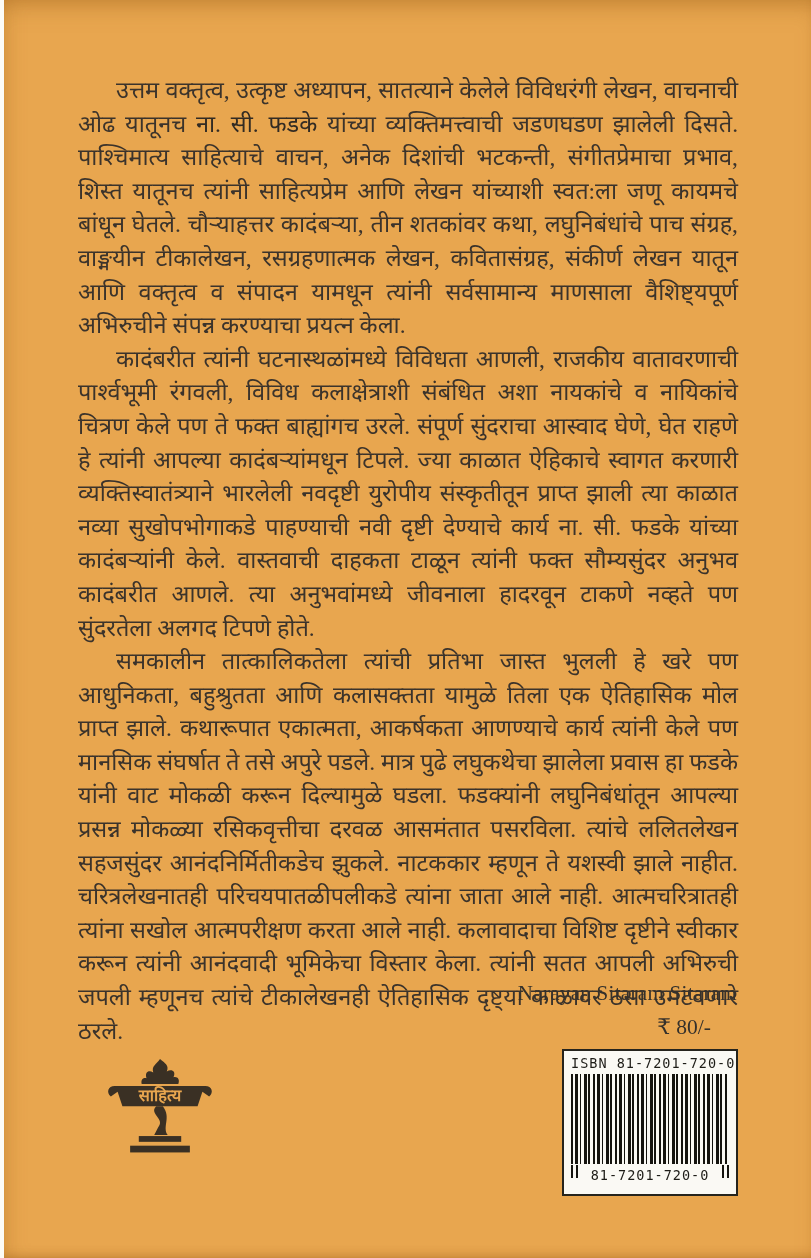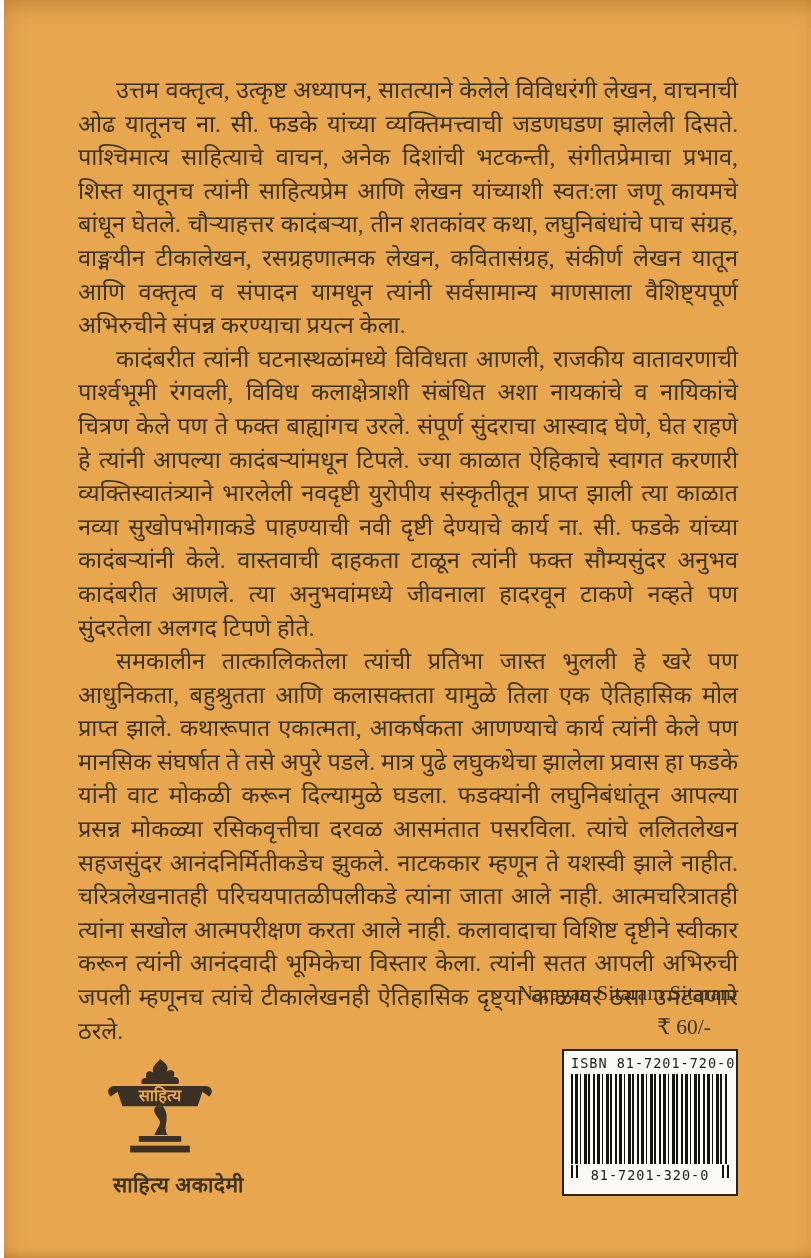--- a/index.html
+++ b/index.html
@@ -91,38 +91,37 @@
 <div class="page-shade"></div>
 
 <div class="blurb">
   <p><span>उत्तम वक्तृत्व, उत्कृष्ट अध्यापन, सातत्याने केलेले विविधरंगी लेखन, वाचनाची ओढ यातूनच </span><span class="bold-name">ना. सी. फडके</span><span> यांच्या व्यक्तिमत्त्वाची जडणघडण झालेली दिसते. पाश्चिमात्य साहित्याचे वाचन, अनेक दिशांची भटकन्ती, संगीतप्रेमाचा प्रभाव, शिस्त यातूनच त्यांनी साहित्यप्रेम आणि लेखन यांच्याशी स्वत:ला जणू कायमचे बांधून घेतले. चौऱ्याहत्तर कादंबऱ्या, तीन शतकांवर कथा, लघुनिबंधांचे पाच संग्रह, वाङ्मयीन टीकालेखन, रसग्रहणात्मक लेखन, कवितासंग्रह, संकीर्ण लेखन यातून आणि वक्तृत्व व संपादन यामधून त्यांनी सर्वसामान्य माणसाला वैशिष्ट्यपूर्ण अभिरुचीने संपन्न करण्याचा प्रयत्न केला.</span></p>
   <p>कादंबरीत त्यांनी घटनास्थळांमध्ये विविधता आणली, राजकीय वातावरणाची पार्श्वभूमी रंगवली, विविध कलाक्षेत्राशी संबंधित अशा नायकांचे व नायिकांचे चित्रण केले पण ते फक्त बाह्यांगच उरले. संपूर्ण सुंदराचा आस्वाद घेणे, घेत राहणे हे त्यांनी आपल्या कादंबऱ्यांमधून टिपले. ज्या काळात ऐहिकाचे स्वागत करणारी व्यक्तिस्वातंत्र्याने भारलेली नवदृष्टी युरोपीय संस्कृतीतून प्राप्त झाली त्या काळात नव्या सुखोपभोगाकडे पाहण्याची नवी दृष्टी देण्याचे कार्य ना. सी. फडके यांच्या कादंबऱ्यांनी केले. वास्तवाची दाहकता टाळून त्यांनी फक्त सौम्यसुंदर अनुभव कादंबरीत आणले. त्या अनुभवांमध्ये जीवनाला हादरवून टाकणे नव्हते पण सुंदरतेला अलगद टिपणे होते.</p>
   <p>समकालीन तात्कालिकतेला त्यांची प्रतिभा जास्त भुलली हे खरे पण आधुनिकता, बहुश्रुतता आणि कलासक्तता यामुळे तिला एक ऐतिहासिक मोल प्राप्त झाले. कथारूपात एकात्मता, आकर्षकता आणण्याचे कार्य त्यांनी केले पण मानसिक संघर्षात ते तसे अपुरे पडले. मात्र पुढे लघुकथेचा झालेला प्रवास हा फडके यांनी वाट मोकळी करून दिल्यामुळे घडला. फडक्यांनी लघुनिबंधांतून आपल्या प्रसन्न मोकळ्या रसिकवृत्तीचा दरवळ आसमंतात पसरविला. त्यांचे ललितलेखन सहजसुंदर आनंदनिर्मितीकडेच झुकले. नाटककार म्हणून ते यशस्वी झाले नाहीत. चरित्रलेखनातही परिचयपातळीपलीकडे त्यांना जाता आले नाही. आत्मचरित्रातही त्यांना सखोल आत्मपरीक्षण करता आले नाही. कलावादाचा विशिष्ट दृष्टीने स्वीकार करून त्यांनी आनंदवादी भूमिकेचा विस्तार केला. त्यांनी सतत आपली अभिरुची जपली म्हणूनच त्यांचे टीकालेखनही ऐतिहासिक दृष्ट्या काळावर ठसा उमटवणारे ठरले.</p>
 </div>
 
 <div class="imprint">
   <div class="author-name">Narayan Sitaram Sitaram</div>
-  <div class="price">₹ 60/-</div>
+  <div class="price">₹ 80/-</div>
 </div>
 
 <div class="barcode-box">
   <div class="isbn-top mono">ISBN 81-7201-720-0</div>
   <div class="bars"></div>
   <div class="barcode-bottom">
     <span class="bar-stub left"></span>
-    <div class="isbn-bottom mono">81-7201-320-0</div>
+    <div class="isbn-bottom mono">81-7201-720-0</div>
     <span class="bar-stub right"></span>
   </div>
 </div>
 
 <div class="publisher">
   <svg width="116" height="106" viewBox="0 0 120 110">
     <g fill="#3A3024">
       <path d="M60 1 C56 7 51 8 53 15 C48 12 44 15 46 21 C42 20 40 23 41 27 L79 27 C81 22 78 19 74 20 C77 14 72 11 67 14 C70 8 65 5 60 1 Z"></path>
       <path d="M13 29 C6 29 4 36 9 40 L16 35 L21 50 L99 50 L104 35 L111 40 C116 36 114 29 107 29 Z"></path>
       <path d="M56 50 C48 58 66 63 58 72 L54 80 L68 80 C62 71 72 62 63 50 Z"></path>
       <rect x="38" y="81" width="44" height="6"></rect>
       <rect x="29" y="91" width="62" height="7"></rect>
     </g>
     <text x="60" y="45" text-anchor="middle" font-size="17" font-weight="bold" fill="#E8A64F" font-family="Liberation Serif, DejaVu Serif, serif">साहित्य</text>
   </svg>
-  <div class="publisher-name">साहित्य अकादेमी</div>
 </div>
 
 </body></html>

